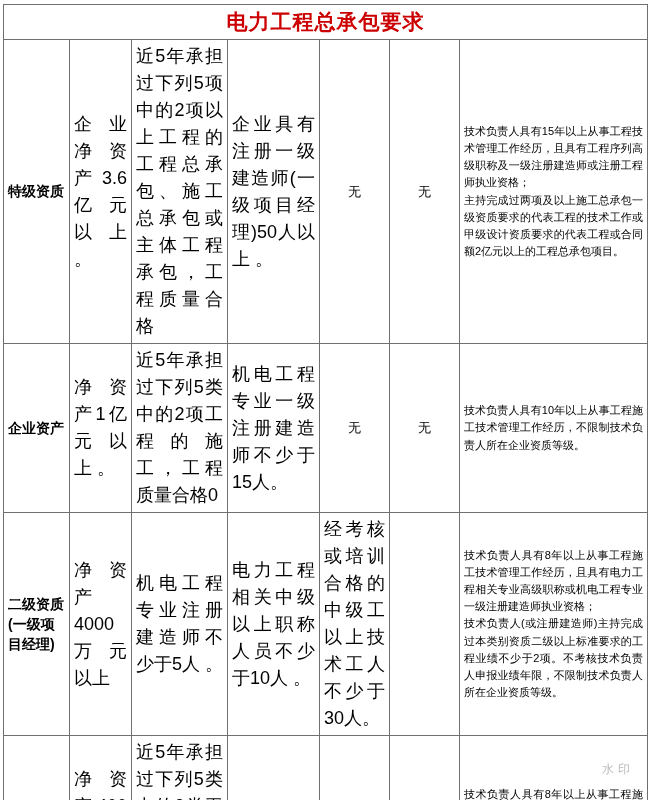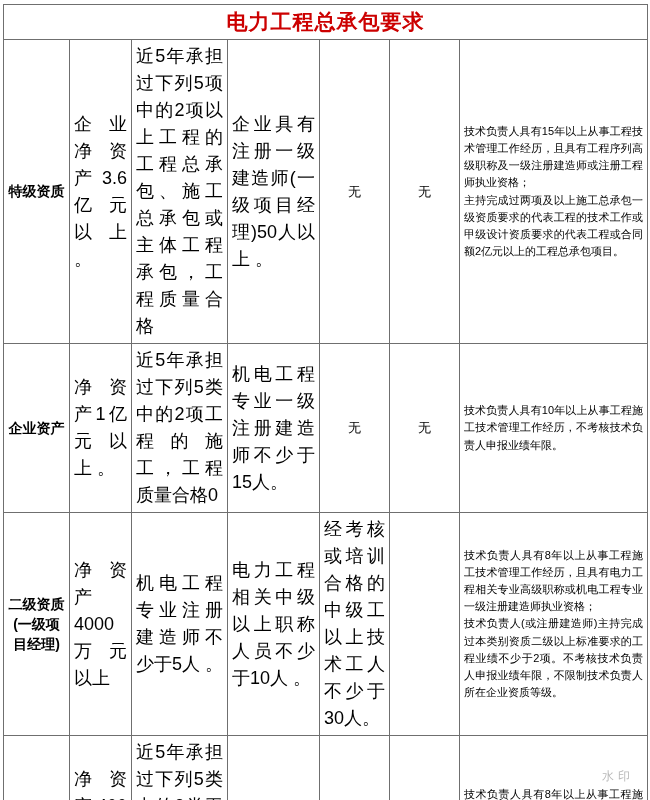--- a/index.html
+++ b/index.html
@@ -47,21 +47,21 @@
     font-weight: bold;
     line-height: 1.35;
     padding: 5px 2px;
     height: 44px;
   }
   .hdr td.hdr-wide {
     font-weight: bold;
     letter-spacing: 3px;
   }
   .c-cat {
-    text-align: center;
+    text-align: left;
     font-size: 14px;
     font-weight: bold;
     line-height: 1.45;
     padding: 4px 3px;
   }
   .c-body {
     font-size: 18px;
     line-height: 1.5;
     text-align: justify;
     text-justify: inter-ideograph;
@@ -94,21 +94,21 @@
     font-weight: bold;
     font-size: 15px;
   }
   .stop-sub {
     color: #701a75;
     font-size: 17px;
   }
   .watermark {
     position: absolute;
     right: 16px;
-    bottom: 15px;
+    bottom: 22px;
     font-size: 12px;
     color: #b9b9b9;
     letter-spacing: 4px;
     user-select: none;
   }
   .nowrap-break {
     word-break: break-all;
   }
 </style>
 </head>
@@ -145,21 +145,21 @@
       </tr>
 
       <tr>
         <td class="c-cat">企业资产</td>
         <td class="c-body">净资产1亿元以上 。</td>
         <td class="c-body">近5年承担过下列5类中的2项工程的施工，工程质量合格0</td>
         <td class="c-body">机电工程专业一级注册建造师不少于15人。</td>
         <td class="c-center">无</td>
         <td class="c-center">无</td>
         <td class="c-tech">
-          <p>技术负责人具有10年以上从事工程施工技术管理工作经历，不考核技术负责人申报业绩年限。</p>
+          <p>技术负责人具有10年以上从事工程施工技术管理工作经历，不限制技术负责人所在企业资质等级。</p>
         </td>
       </tr>
 
       <tr>
         <td class="c-cat">二级资质(一级项目经理)</td>
         <td class="c-body">净资产4000万元以上</td>
         <td class="c-body">机电工程专业注册建造师不少于5人 。</td>
         <td class="c-body">电力工程相关中级以上职称人员不少于10人 。</td>
         <td class="c-body">经考核或培训合格的中级工以上技术工人不少于30人。</td>
         <td class="c-center"></td>

